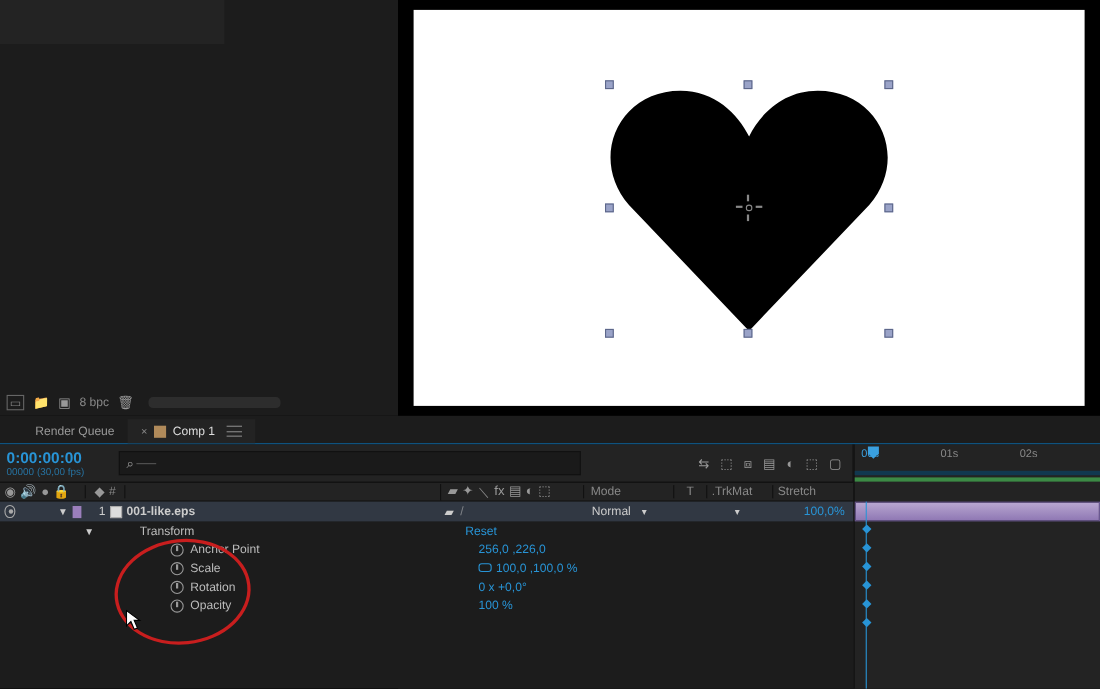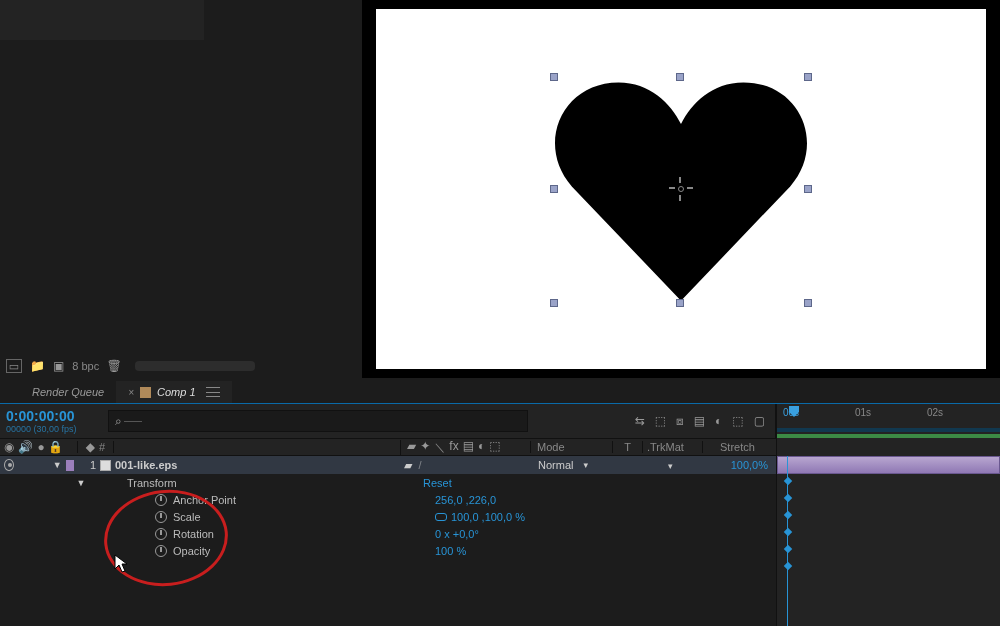--- a/index.html
+++ b/index.html
@@ -26,21 +26,21 @@
   .trash { width:14px; height:14px; display:flex; align-items:center; justify-content:center;}
 
   
   .view-foot { position: absolute; bottom: 0; left: 362px; right: 0; height: 24px; background: #232323; display: flex; align-items: center; gap: 6px; padding: 0 8px; color: #b0b0b0; border-top:1px solid #000;}
   .view-foot .sep { width:1px; height:16px; background:#444; margin:0 2px;}
   .vf-item { display:flex; align-items:center; gap:4px; }
   .dropdown-car { font-size:9px; }
 
   
   .tl-tabs { height: 26px; background: #1c1c1c; display:flex; align-items:flex-end; border-bottom:1px solid #0a6aa8; padding-left:20px; }
-  .tab { padding: 5px 12px; color:#999; display:flex; align-items:center; gap:6px; font-size:11px;font-style:italic;}
+  .tab { padding: 5px 12px; color:#999; display:flex; align-items:center; gap:6px; font-size:11px;}
   .tab.active { background:#232323; color:#ddd; }
   .tab .close-x { font-size:10px; color:#888; }
   .comp-ico { width:11px; height:11px; background:#b08a5a; }
 
   
   .tl-head { height: 34px; background:#232323; display:flex; align-items:center; }
   .tc-block { width:108px; padding:2px 6px; }
   .tc { color:#2894d6; font-size:14px; font-weight:bold; }
   .tc-sub { color:#2894d6; font-size:9px; opacity:.7;}
   .search-box { width: 420px; height:22px; background:#1a1a1a; border:1px solid #111; display:flex; align-items:center; padding:0 6px; color:#888;}
@@ -54,21 +54,21 @@
   
   .col-head { height:18px; background:#232323; display:flex; align-items:center; border-top:1px solid #111; border-bottom:1px solid #111;}
   .ch-left { width:400px; display:flex; align-items:center;}
   .ch-icons { width:78px; display:flex; gap:4px; padding:0 4px; color:#888; border-right:1px solid #111;}
   .ch-num { width:36px; text-align:center; color:#888; border-right:1px solid #111;}
   .ch-source { flex:1; padding-left:4px; color:#888;}
   .ch-mid { width:130px; display:flex; gap:4px; padding:0 6px; color:#888; border-left:1px solid #111;}
   .ch-mode { width:82px; padding-left:6px; color:#888; border-left:1px solid #111;}
   .ch-t { width:30px; text-align:center; color:#888; border-left:1px solid #111;}
   .ch-trk { width:60px; padding-left:4px; color:#888; border-left:1px solid #111;}
-  .ch-str { width:72px; padding-left:17px; color:#888; border-left:1px solid #111;}
+  .ch-str { width:72px; padding-left:4px; color:#888; border-left:1px solid #111;}
 
   
   .layer-row { height:18px; background:#313843; display:flex; align-items:center;}
   .lr-icons { width:78px; display:flex; gap:4px; padding:0 4px; align-items:center;}
   .eye-b { width:12px; height:12px; display:inline-block; border:1px solid #aaa; border-radius:50%; position:relative;}
   .eye-b::after{content:"";position:absolute;left:3px;top:3px;width:4px;height:4px;background:#aaa;border-radius:50%;}
   .twirl { color:#ccc; font-size:9px; width:10px; display:inline-block; text-align:center;}
   .color-lbl { width:11px; height:11px; background:#9b7fbc; display:inline-block;}
   .lr-num { width:22px; text-align:right; padding-right:4px;}
   .lr-name { flex:1; display:flex; align-items:center; gap:4px;font-weight:bold;}

